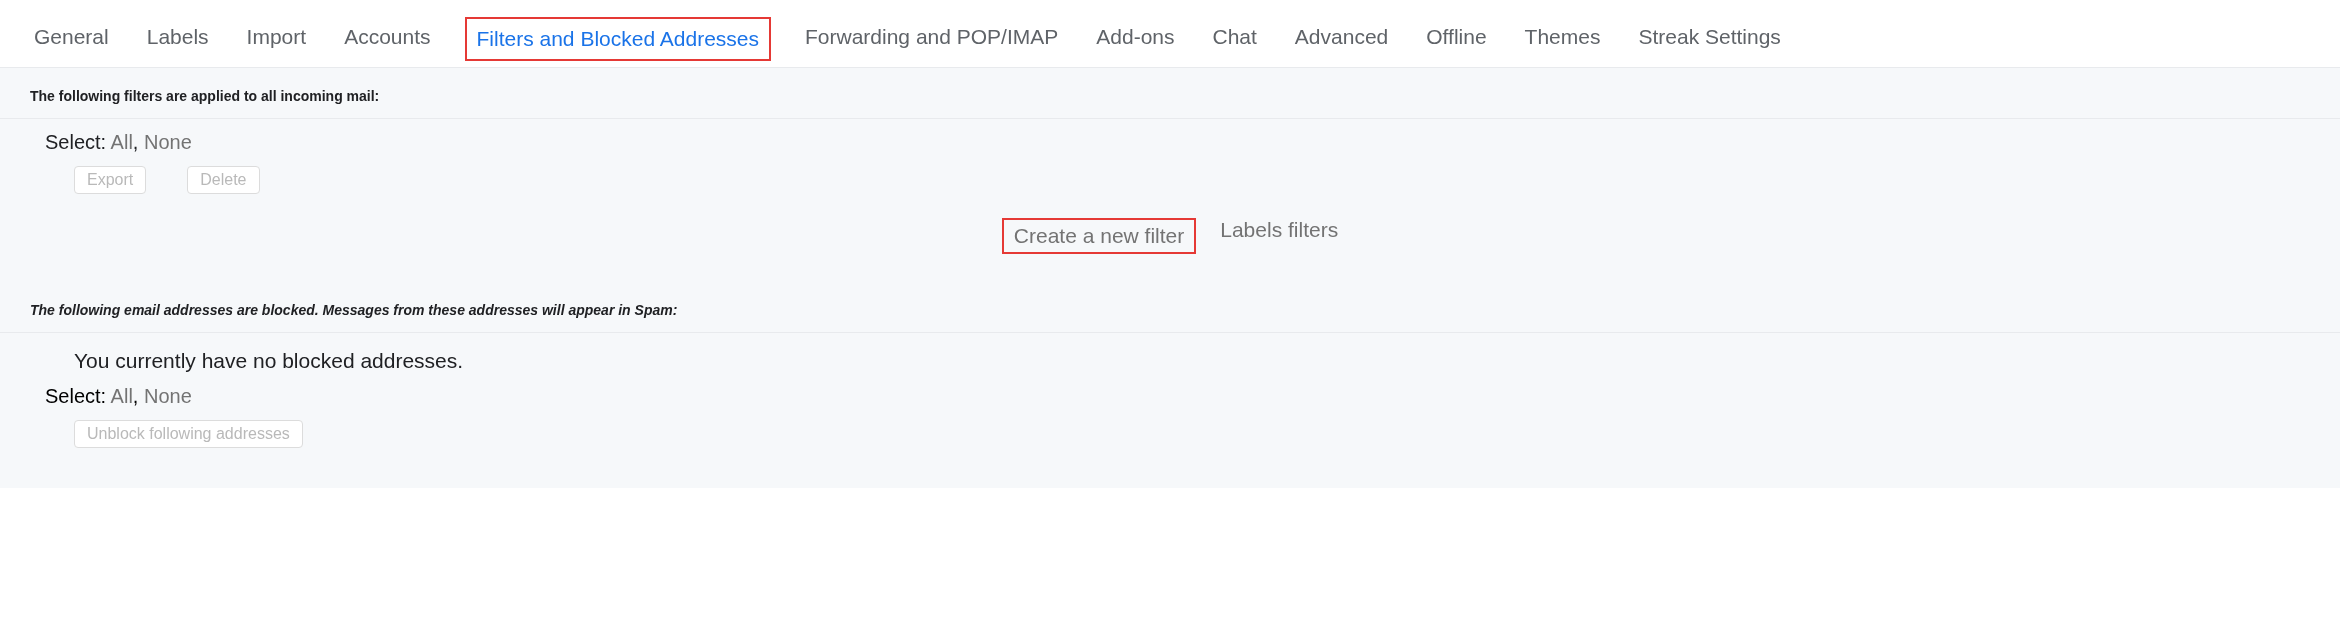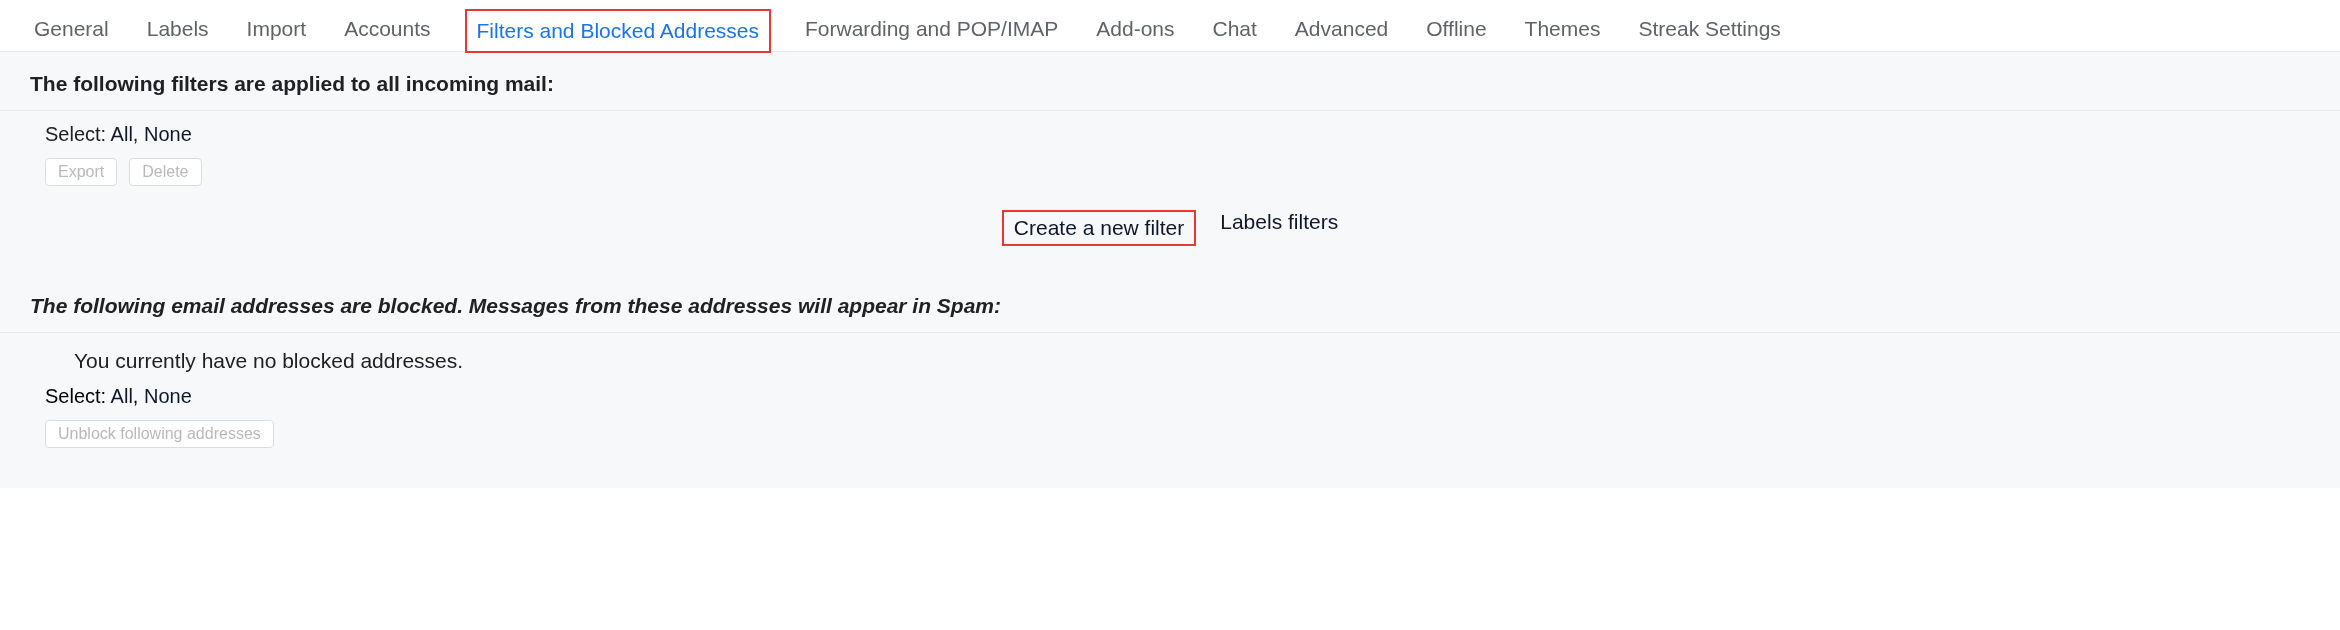--- a/index.html
+++ b/index.html
@@ -12,21 +12,21 @@
     height: 630px;
     overflow: hidden;
   }
   .tabs {
     display: flex;
     align-items: center;
     gap: 30px;
     padding: 10px 30px 0 30px;
     background: #ffffff;
     border-bottom: 1px solid #e8eaed;
-    height: 52px;
+    height: 68px;
   }
   .tab {
     font-size: 21px;
     color: #5f6368;
     padding: 10px 4px 14px 4px;
     cursor: pointer;
     white-space: nowrap;
     position: relative;
   }
   .tab.active {
@@ -35,51 +35,52 @@
   }
   .tab.highlighted-red {
     border: 2px solid #e53935;
     padding: 8px 10px 8px 10px;
   }
   .content {
     background: #f6f8fa;
     padding: 0 0 40px 0;
   }
   .section-header {
-    font-size: 21px;
+    font-size: 14px;
     font-weight: 700;
     color: #202124;
     padding: 20px 30px 14px 30px;
     border-bottom: 1px solid #e8eaed;
   }
   .section-body {
     padding: 12px 30px 0 45px;
     font-size: 20px;
     color: #202124;
   }
   .link {
-    color: #0f172a;
+    color: #737373;
     cursor: pointer;
   }
   .select-row {
     padding-bottom: 8px;
   }
   .button-row {
     padding-top: 4px;
     display: flex;
     gap: 12px;
   }
   .btn {
     font-size: 16px;
     color: #b9b9b9;
     background: #ffffff;
     border: 1px solid #dcdcdc;
     border-radius: 4px;
     padding: 4px 12px;
     cursor: default;
+    margin-left: 29px;
   }
   .action-links {
     display: flex;
     justify-content: center;
     gap: 24px;
     padding: 24px 0 28px 0;
     font-size: 21px;
   }
   .action-links .boxed {
     border: 2px solid #e53935;

